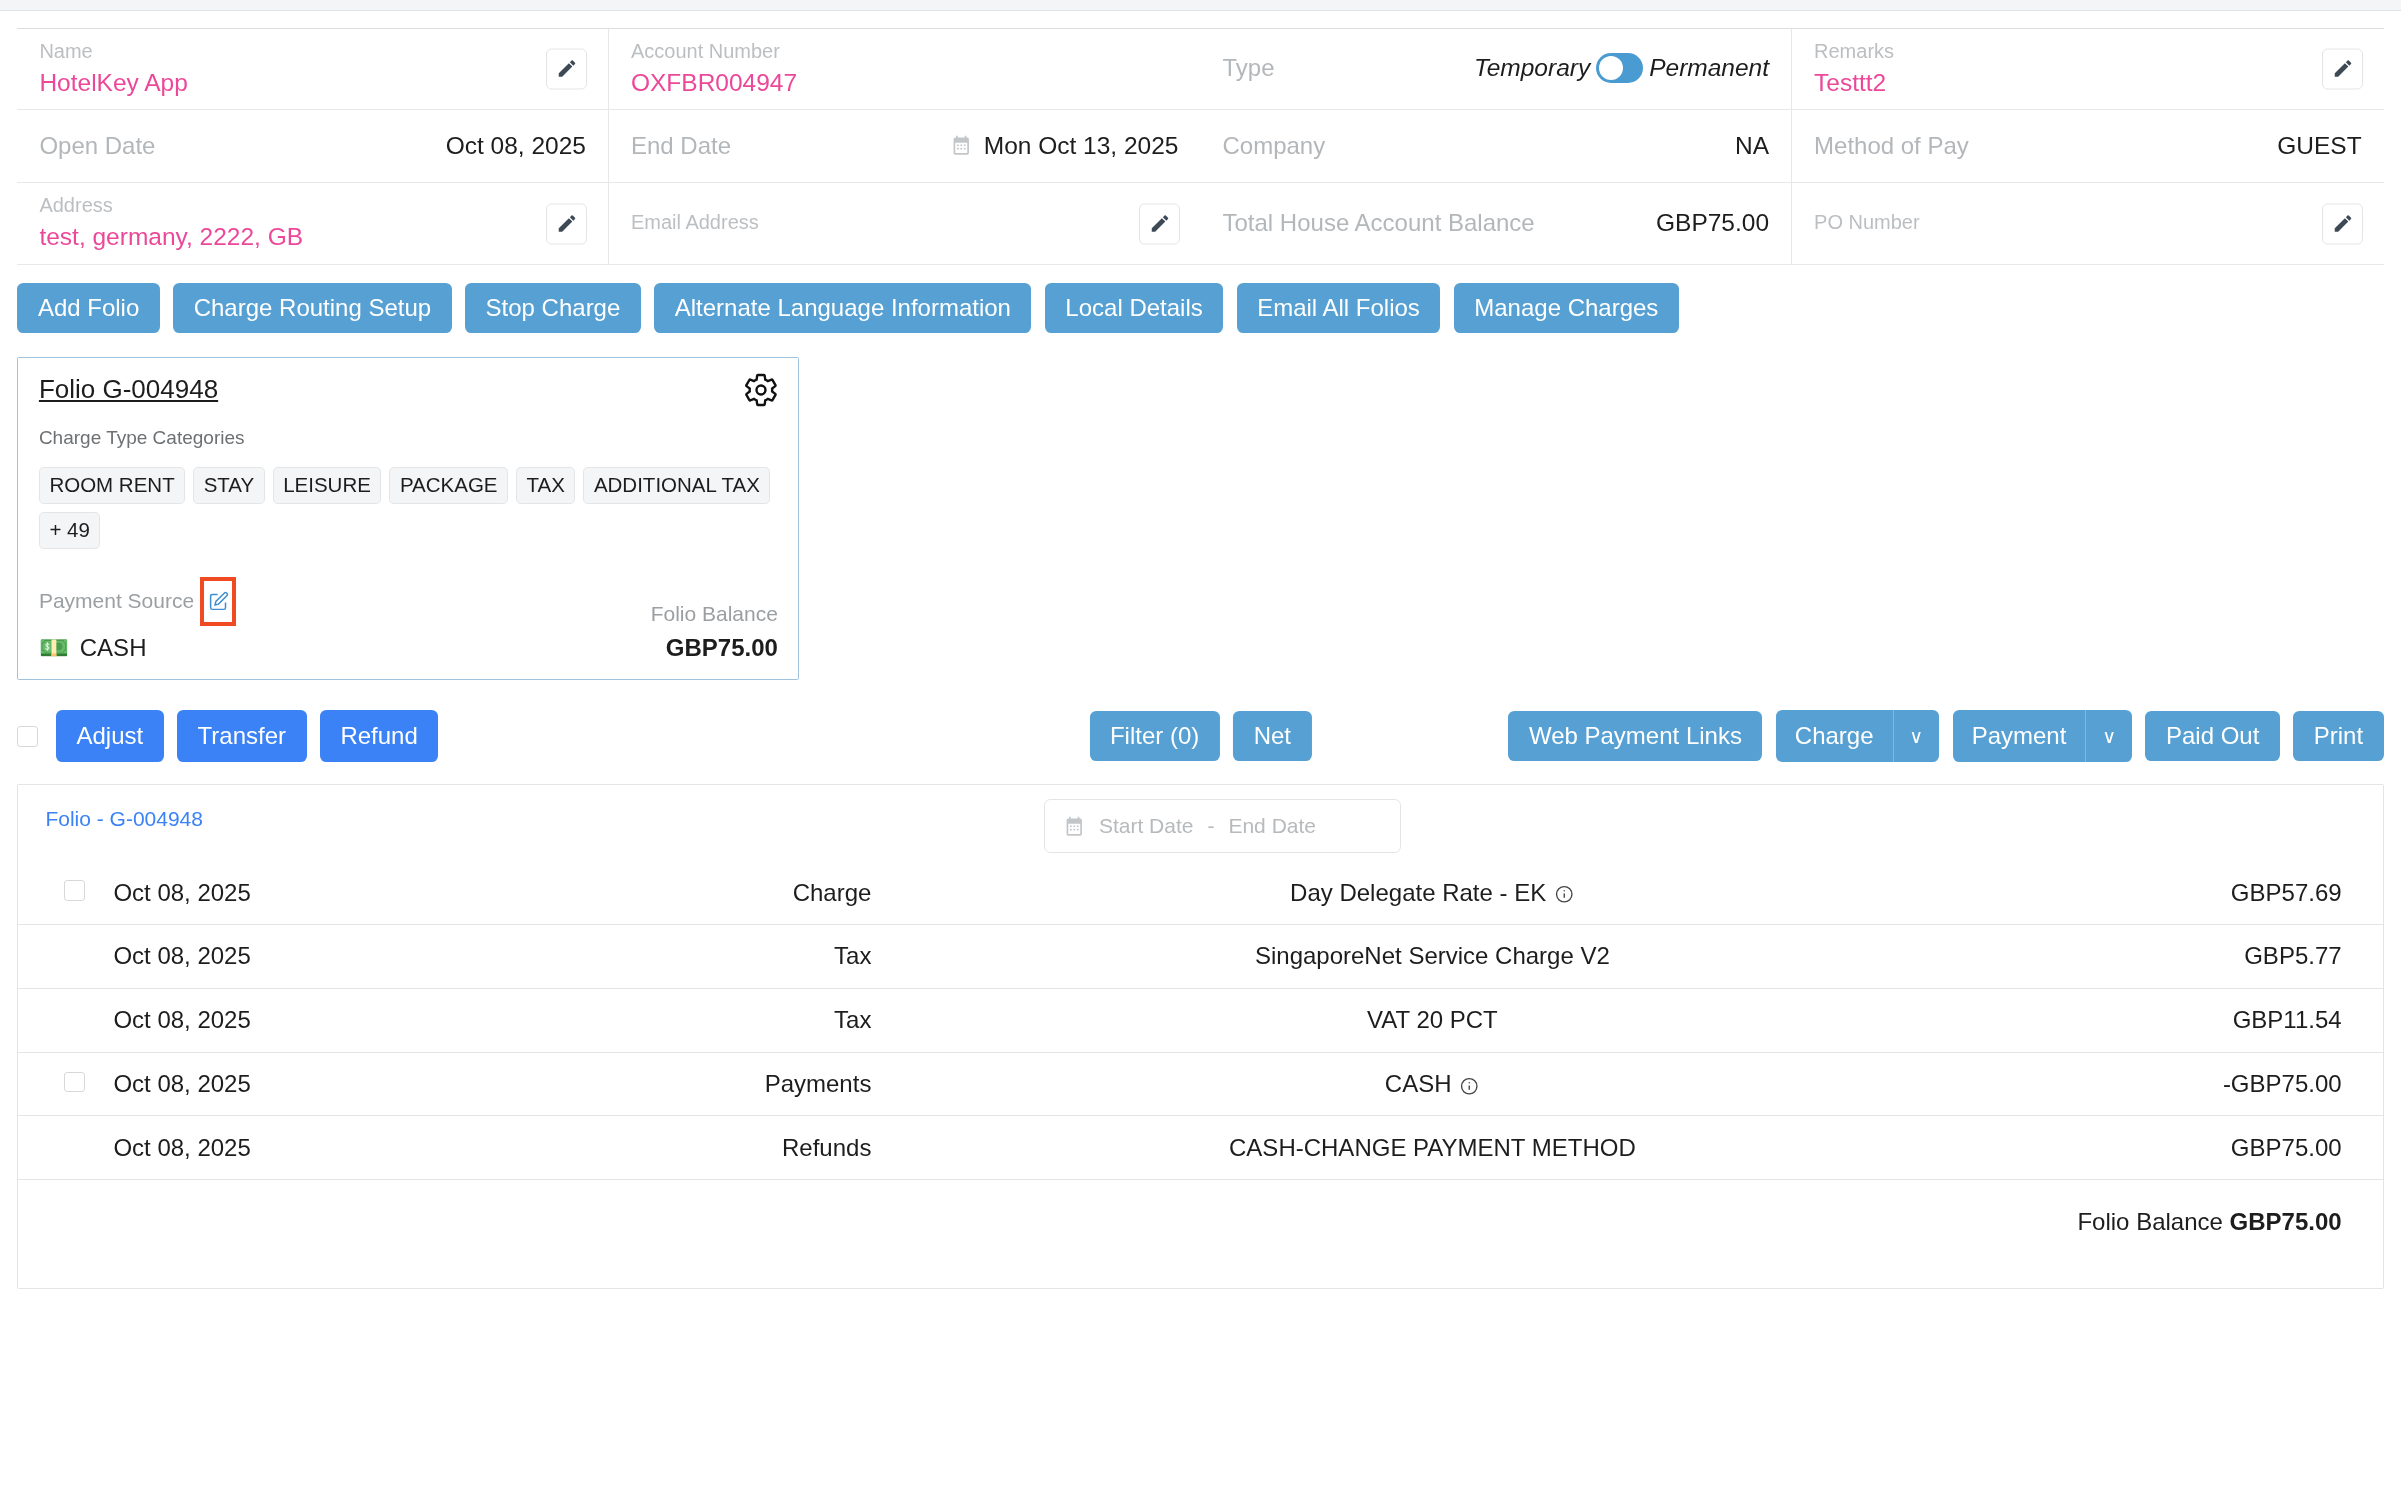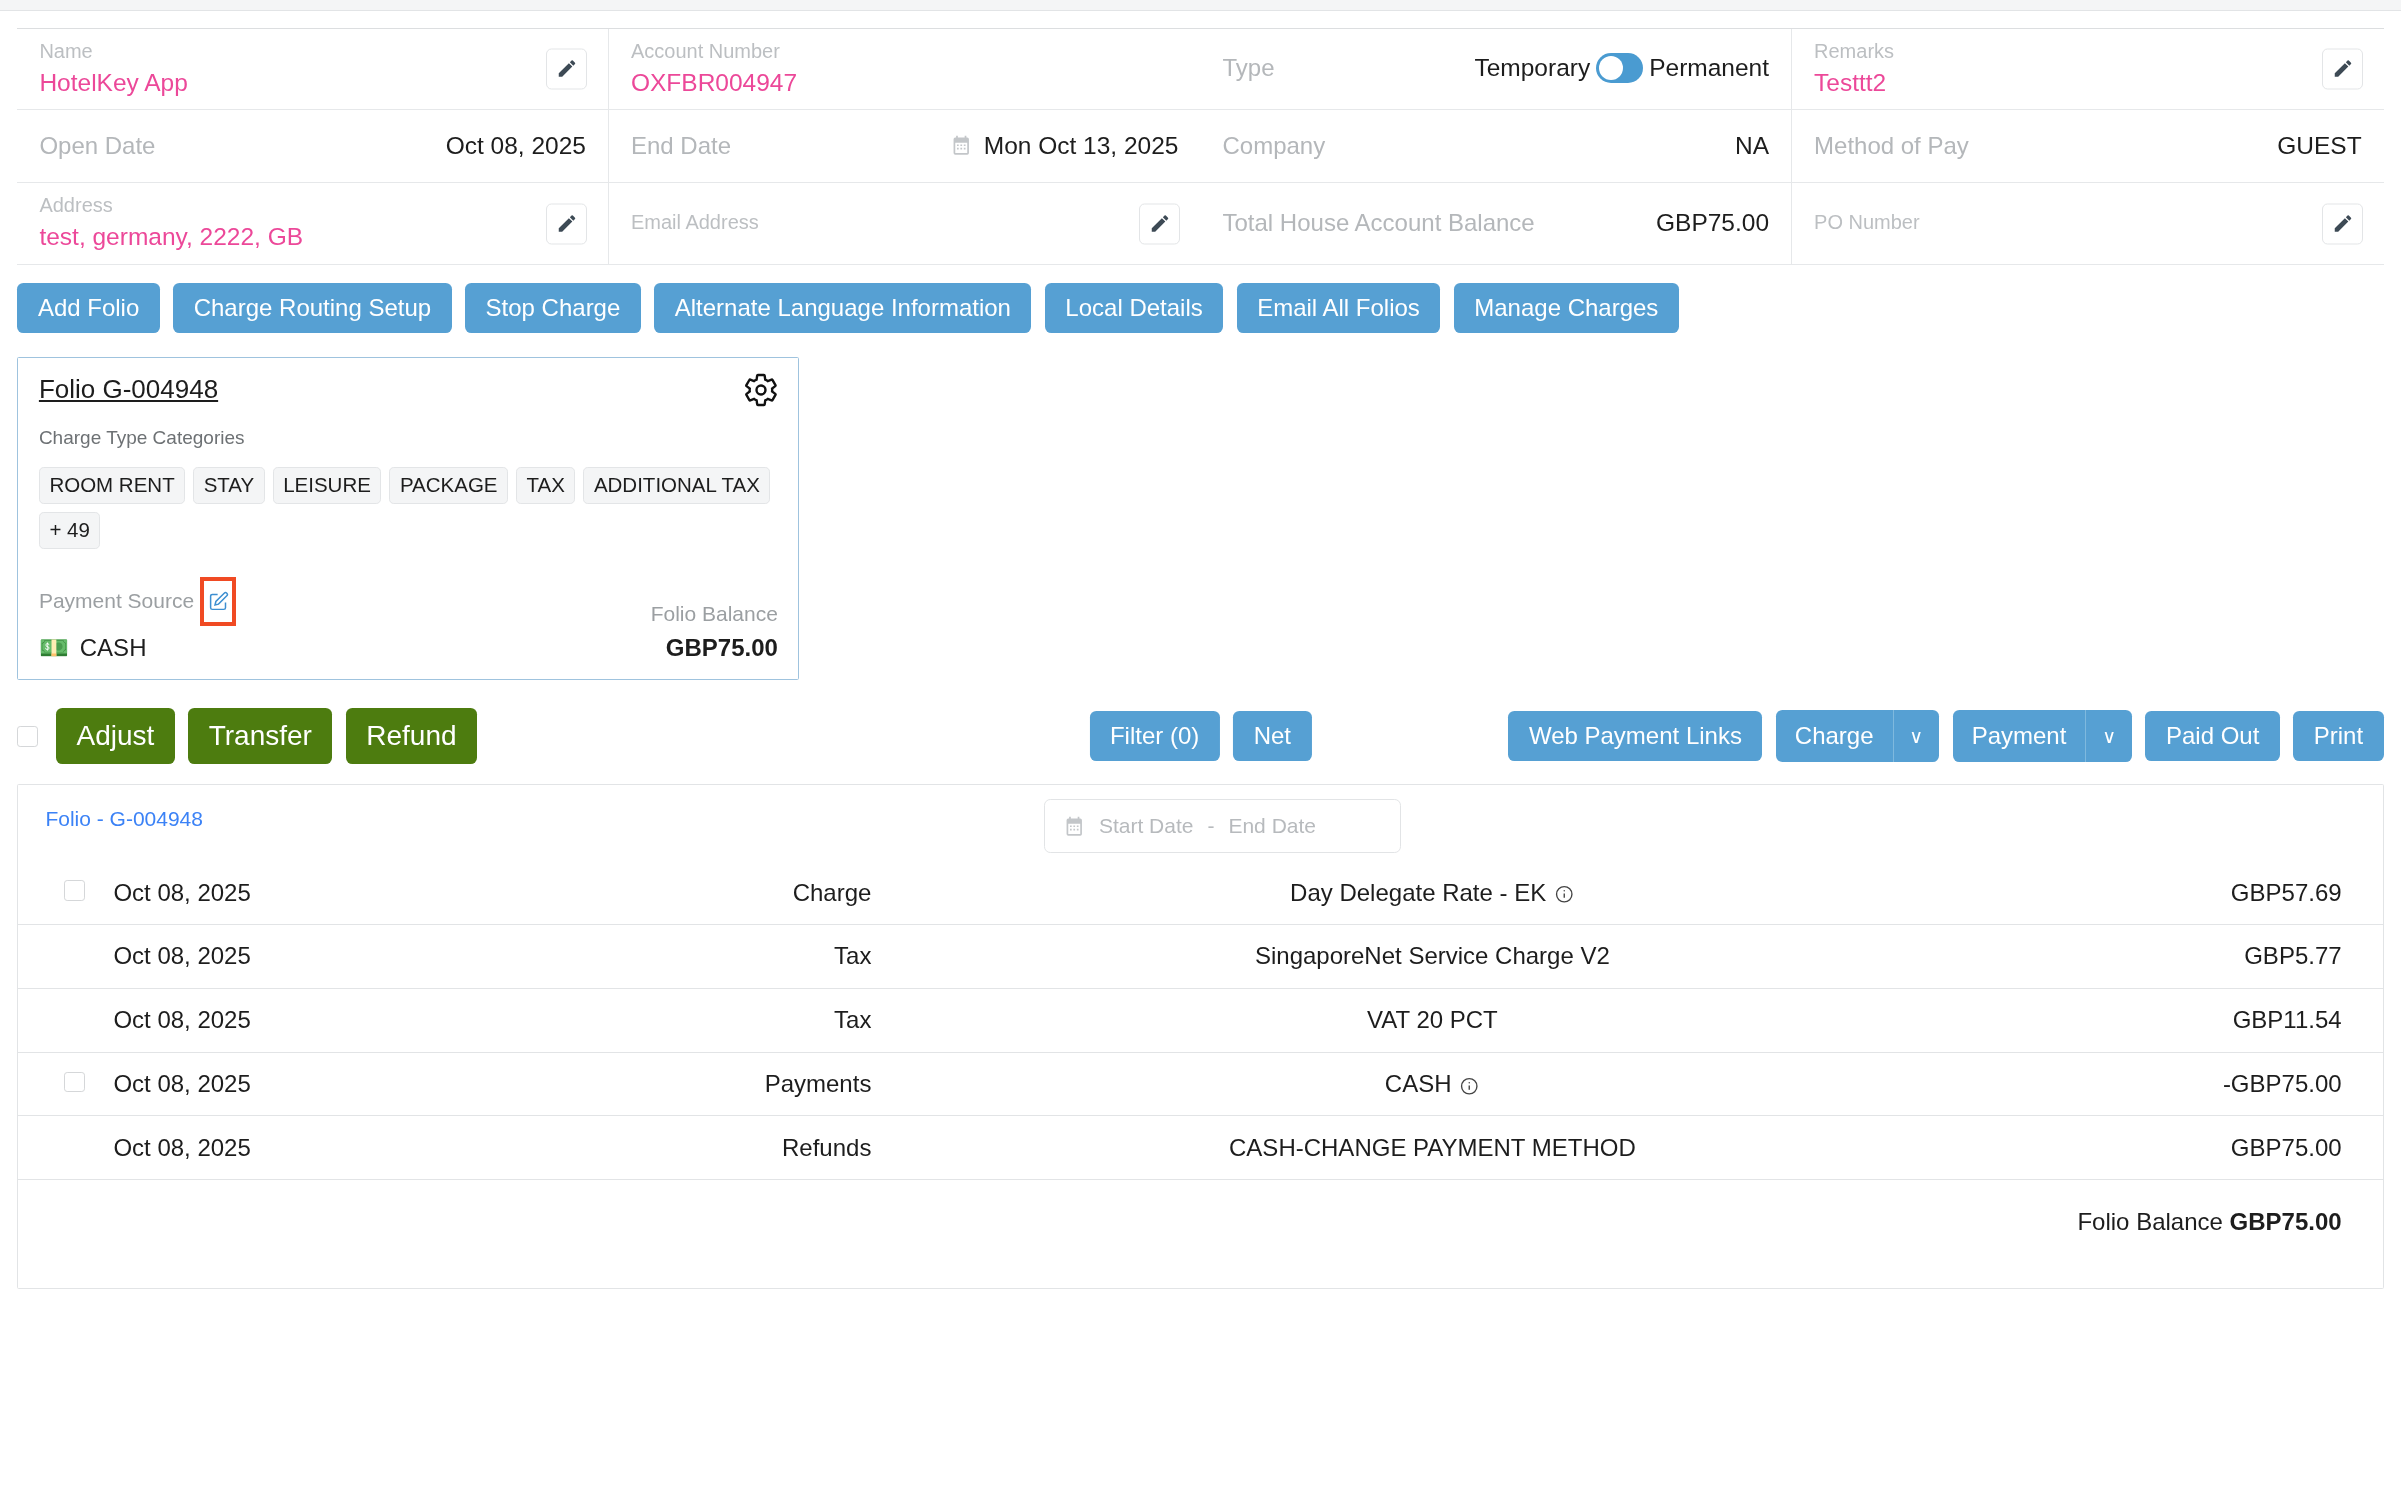--- a/index.html
+++ b/index.html
@@ -39,21 +39,21 @@
 
   .pencil-btn {
     position:absolute; right:20.5px; top:50%; transform:translateY(-50%);
     width:41px; height:41px; border:0.8px solid #e3e5e7; border-radius:5.5px;
     background:#fff; display:flex; align-items:center; justify-content:center;
     cursor:pointer;
   }
   .pencil-btn svg { width:22px; height:22px; fill:#3d4a55; }
 
   
-  .toggle-wrap { display:flex; align-items:center; gap:6px; justify-content:flex-end; }
+  .toggle-wrap { display:flex; align-items:center; gap:6px; justify-content:flex-end;font-style:italic; }
   .toggle-lbl { font-size:24.5px; color:#1d1d1d; }
   .toggle {
     width:47px; height:30px; border-radius:15px; background:#4a9bd1;
     position:relative; cursor:pointer; flex:none;
   }
   .toggle .knob { position:absolute; left:3.2px; top:3.2px; width:24px; height:24px; border-radius:50%; background:#fff; }
 
   .cal-ico { width:20.5px; height:20.5px; fill:#c3c6c9; margin-right:12.6px; vertical-align:middle; }
   .enddate-val { display:flex; align-items:center; justify-content:flex-end; }
 
@@ -98,22 +98,22 @@
   .fb-value { font-size:24px; color:#1d1d1d; font-weight:bold; text-align:right; margin-top:8px; }
 
   
   .toolbar { position:relative; margin: 27px 17.4px 0 17.4px; height:58px; display:flex; align-items:center; }
   .tb-left { display:flex; align-items:center; gap:13.4px; }
   .tb-check {
     width:20.5px; height:20.5px; border:0.8px solid #d5d7d9; border-radius:3.2px; background:#fff;
     margin-right:4.7px; cursor:pointer;
   }
   .btn-muted {
-    background:#4d7c0f; color:#ffffff; border:none; border-radius:6.3px;
-    font-size:28px; padding:12px 20.5px; cursor:pointer; font-family:"Liberation Sans", sans-serif;
+    background:#3b82f6; color:#ffffff; border:none; border-radius:6.3px;
+    font-size:24px; padding:12px 20.5px; cursor:pointer; font-family:"Liberation Sans", sans-serif;
   }
   .tb-center { position:absolute; left:50%; transform:translateX(-50%); display:flex; gap:13.4px; }
   .tb-right { margin-left:auto; display:flex; gap:13.4px; align-items:center; }
   .split {
     display:flex; background:#56a0d3; border-radius:6.3px; overflow:hidden; cursor:pointer;
   }
   .split .main { color:#fff; font-size:24px; padding:12px 19px; }
   .split .div { width:0.8px; background:#7fb9de; }
   .split .caret { color:#fff; font-size:19px; padding:12px 16px; display:flex; align-items:center; }
 

